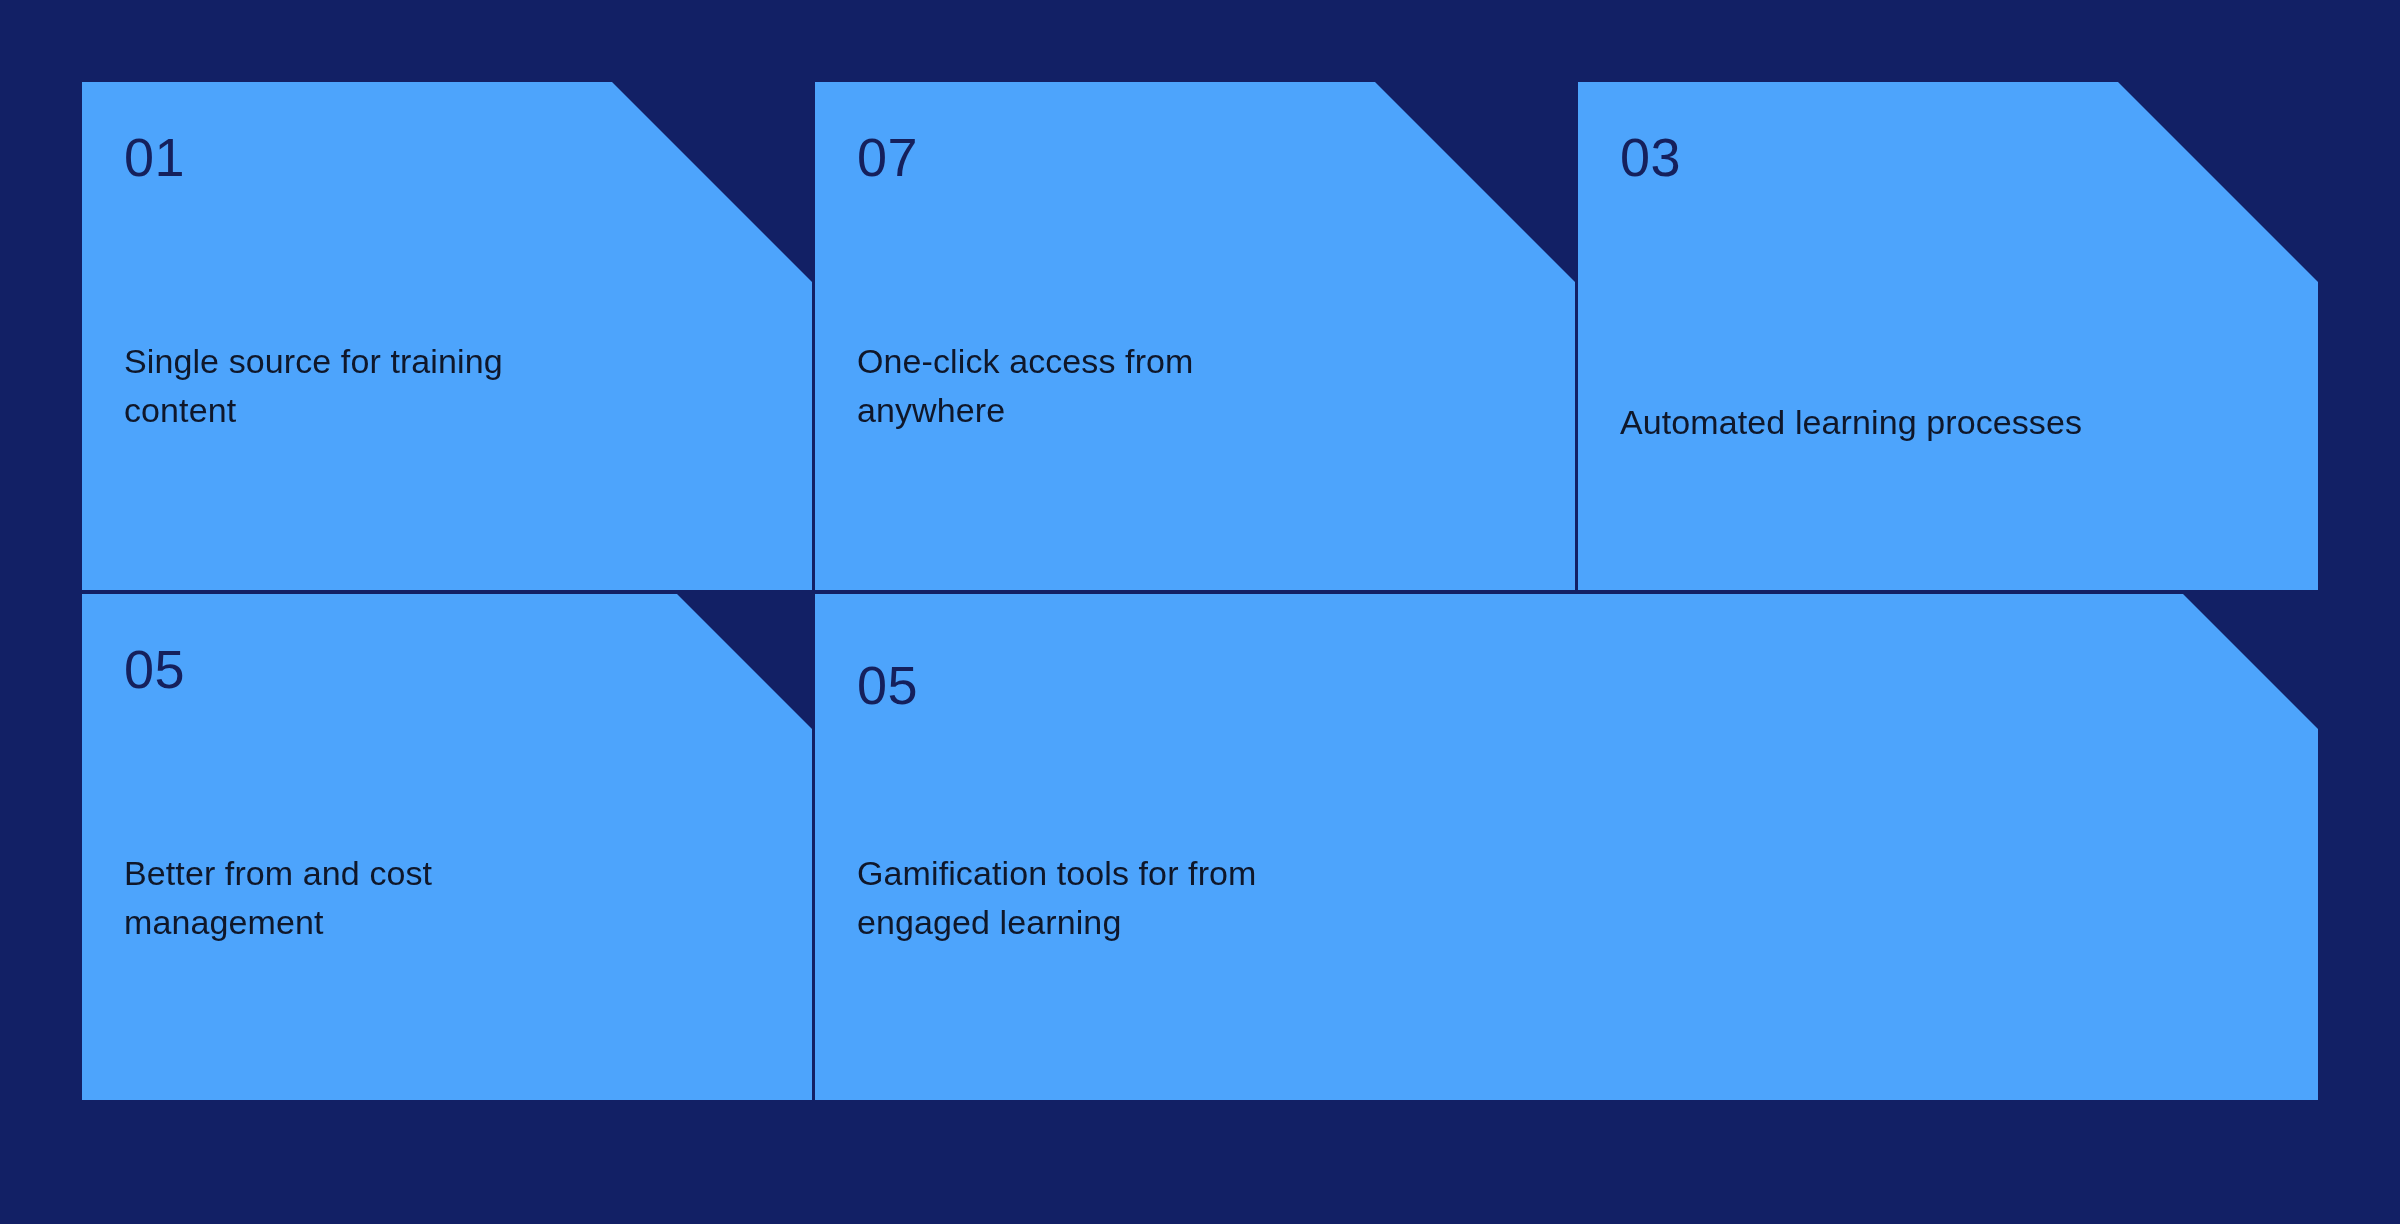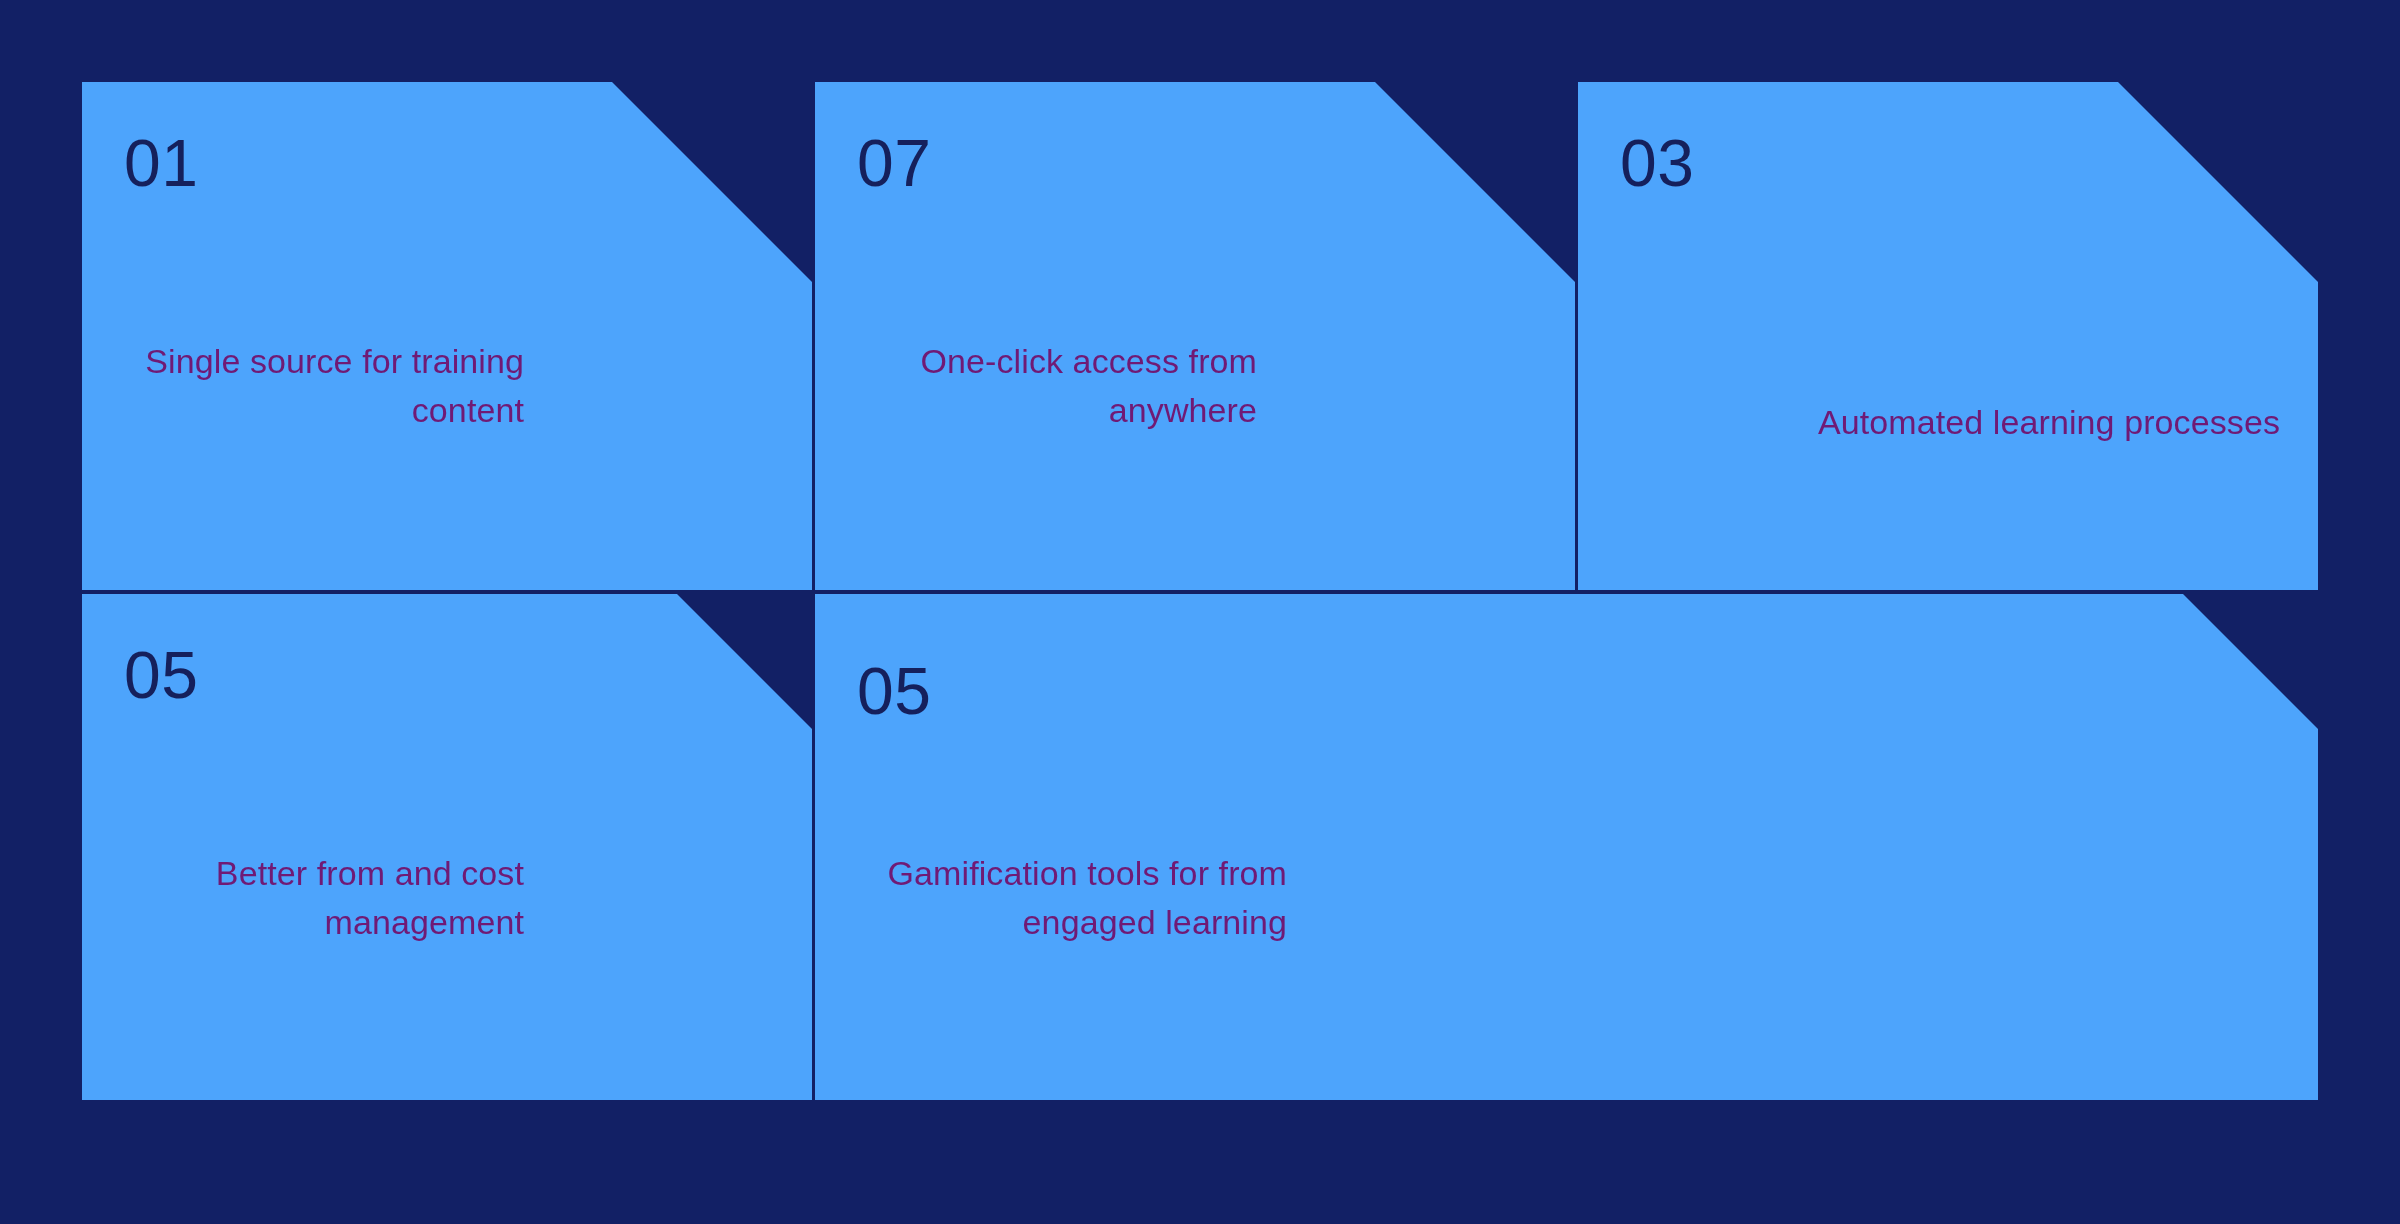--- a/index.html
+++ b/index.html
@@ -36,33 +36,32 @@
   }
   .notch::after { content:""; display:block; }
 
   
   .card-number {
     position:absolute;
     color:#15205c;
     font-weight:300;
     letter-spacing:0.5px;
     line-height:1;
-    font-size:66px;
+    font-size:54px;
     text-align:center;
   }
 
   
   .card-text {
     position:absolute;
-    color:#701a75;
+    color:#0f172a;
     font-size:34px;
     font-weight:400;
     line-height:1.45;
     letter-spacing:0.1px;
-    text-align:right;
   }
 
   
   .divider {
     position:absolute;
     background:#122065;
   }
   .divider.v { width:3px; }
   .divider.h { height:4px; }
 </style>

